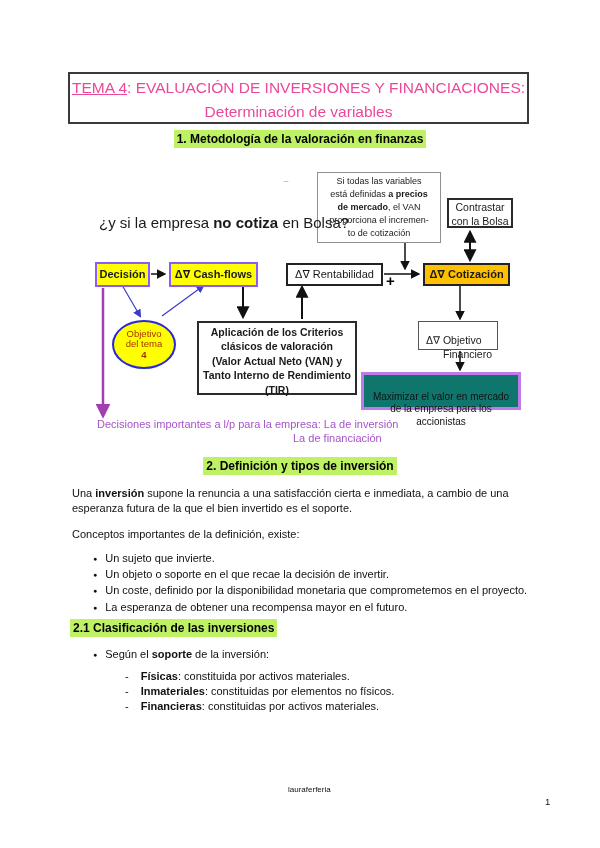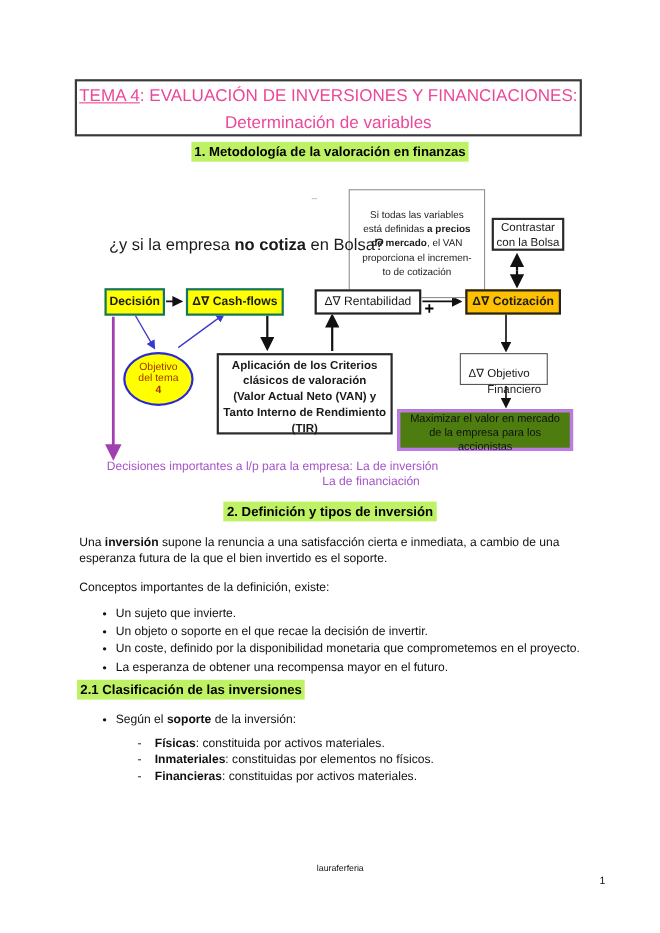--- a/index.html
+++ b/index.html
@@ -17,42 +17,42 @@
   .h1-wrap{left:0;top:129px;width:600px;text-align:center;}
   .h2-wrap{left:0;top:456px;width:600px;text-align:center;}
   .h21-wrap{left:70px;top:618px;}
 
   
   .diagram{left:0;top:168px;width:600px;height:284px;}
   .diagram svg{position:absolute;left:0;top:0;}
   .dbox{position:absolute;box-sizing:border-box;text-align:center;}
   .smudge{left:283px;top:8px;font-size:10px;color:#b3b3b3;transform:rotate(-8deg);}
   .note-box{left:317px;top:4px;width:124px;border:1px solid #909090;font-size:9px;
-            line-height:12.9px;padding:16px 1px;background:#fff;}
+            line-height:12.9px;padding:2px 1px;background:#fff;}
   .contrastar{left:447px;top:30px;width:66px;height:30px;border:2px solid #2a2a2a;
               font-size:10.5px;line-height:13.5px;padding-top:1px;background:#fff;}
   .question{left:99px;top:46px;font-size:15px;text-align:center;}
-  .ybox{background:#FFFF00;border:2px solid #0f766e;font-weight:bold;font-size:11px;}
+  .ybox{background:#FFFF00;border:2px solid #8b5cf6;font-weight:bold;font-size:11px;}
   .decision{left:95px;top:94px;width:55px;height:25px;line-height:21px;}
   .cashflows{left:169px;top:94px;width:89px;height:25px;line-height:21px;}
   .rentabilidad{left:286px;top:95px;width:97px;height:23px;border:2px solid #222;
                 background:#fff;font-size:11px;line-height:19px;}
   .cotizacion{left:423px;top:95px;width:87px;height:23px;border:2px solid #222;
               background:#FFC000;font-weight:bold;font-size:11px;line-height:19px;}
   .plus{left:386px;top:104px;font-size:15px;font-weight:bold;color:#000;}
   .ellipse{left:112px;top:152px;width:64px;height:49px;background:#FFFF00;
            border:2px solid #2929D8;border-radius:50%;color:#A33300;font-size:9.5px;
            line-height:10.5px;display:flex;flex-direction:column;justify-content:center;}
   .aplicacion{left:197px;top:153px;width:160px;height:74px;border:2px solid #2a2a2a;
               background:#fff;font-weight:bold;font-size:10.5px;line-height:14.4px;padding-top:2px;}
   .objfin{left:418px;top:153px;width:80px;height:29px;border:1px solid #555;background:#fff;
           font-size:10.5px;line-height:13.5px;text-align:left;padding:12px 0 0 7px;}
   .objfin div:nth-child(2){margin-left:17px;}
-  .maximizar{left:361px;top:204px;width:160px;height:38px;background:#4d7c0f;
-             border:3px solid #BE7AE6;font-size:10px;line-height:12.3px;padding-top:1px;color:#111;}
+  .maximizar{left:361px;top:204px;width:160px;height:38px;background:#0f766e;
+             border:3px solid #BE7AE6;font-size:10px;line-height:12.3px;padding-top:16px;color:#111;}
   .caption{font-size:11px;color:#A653C8;text-align:left;}
   .cap1{left:97px;top:250px;}
   .cap2{left:293px;top:264px;}
 
   
   .body-text{font-size:11px;line-height:15px;color:#111;text-align:left;}
   .para1{left:72px;top:486px;width:478px;}
   .para2{left:72px;top:527px;width:478px;}
   .bullets{left:93px;top:551px;width:460px;}
   .bullets .row,.soporte{line-height:15.2px;}

